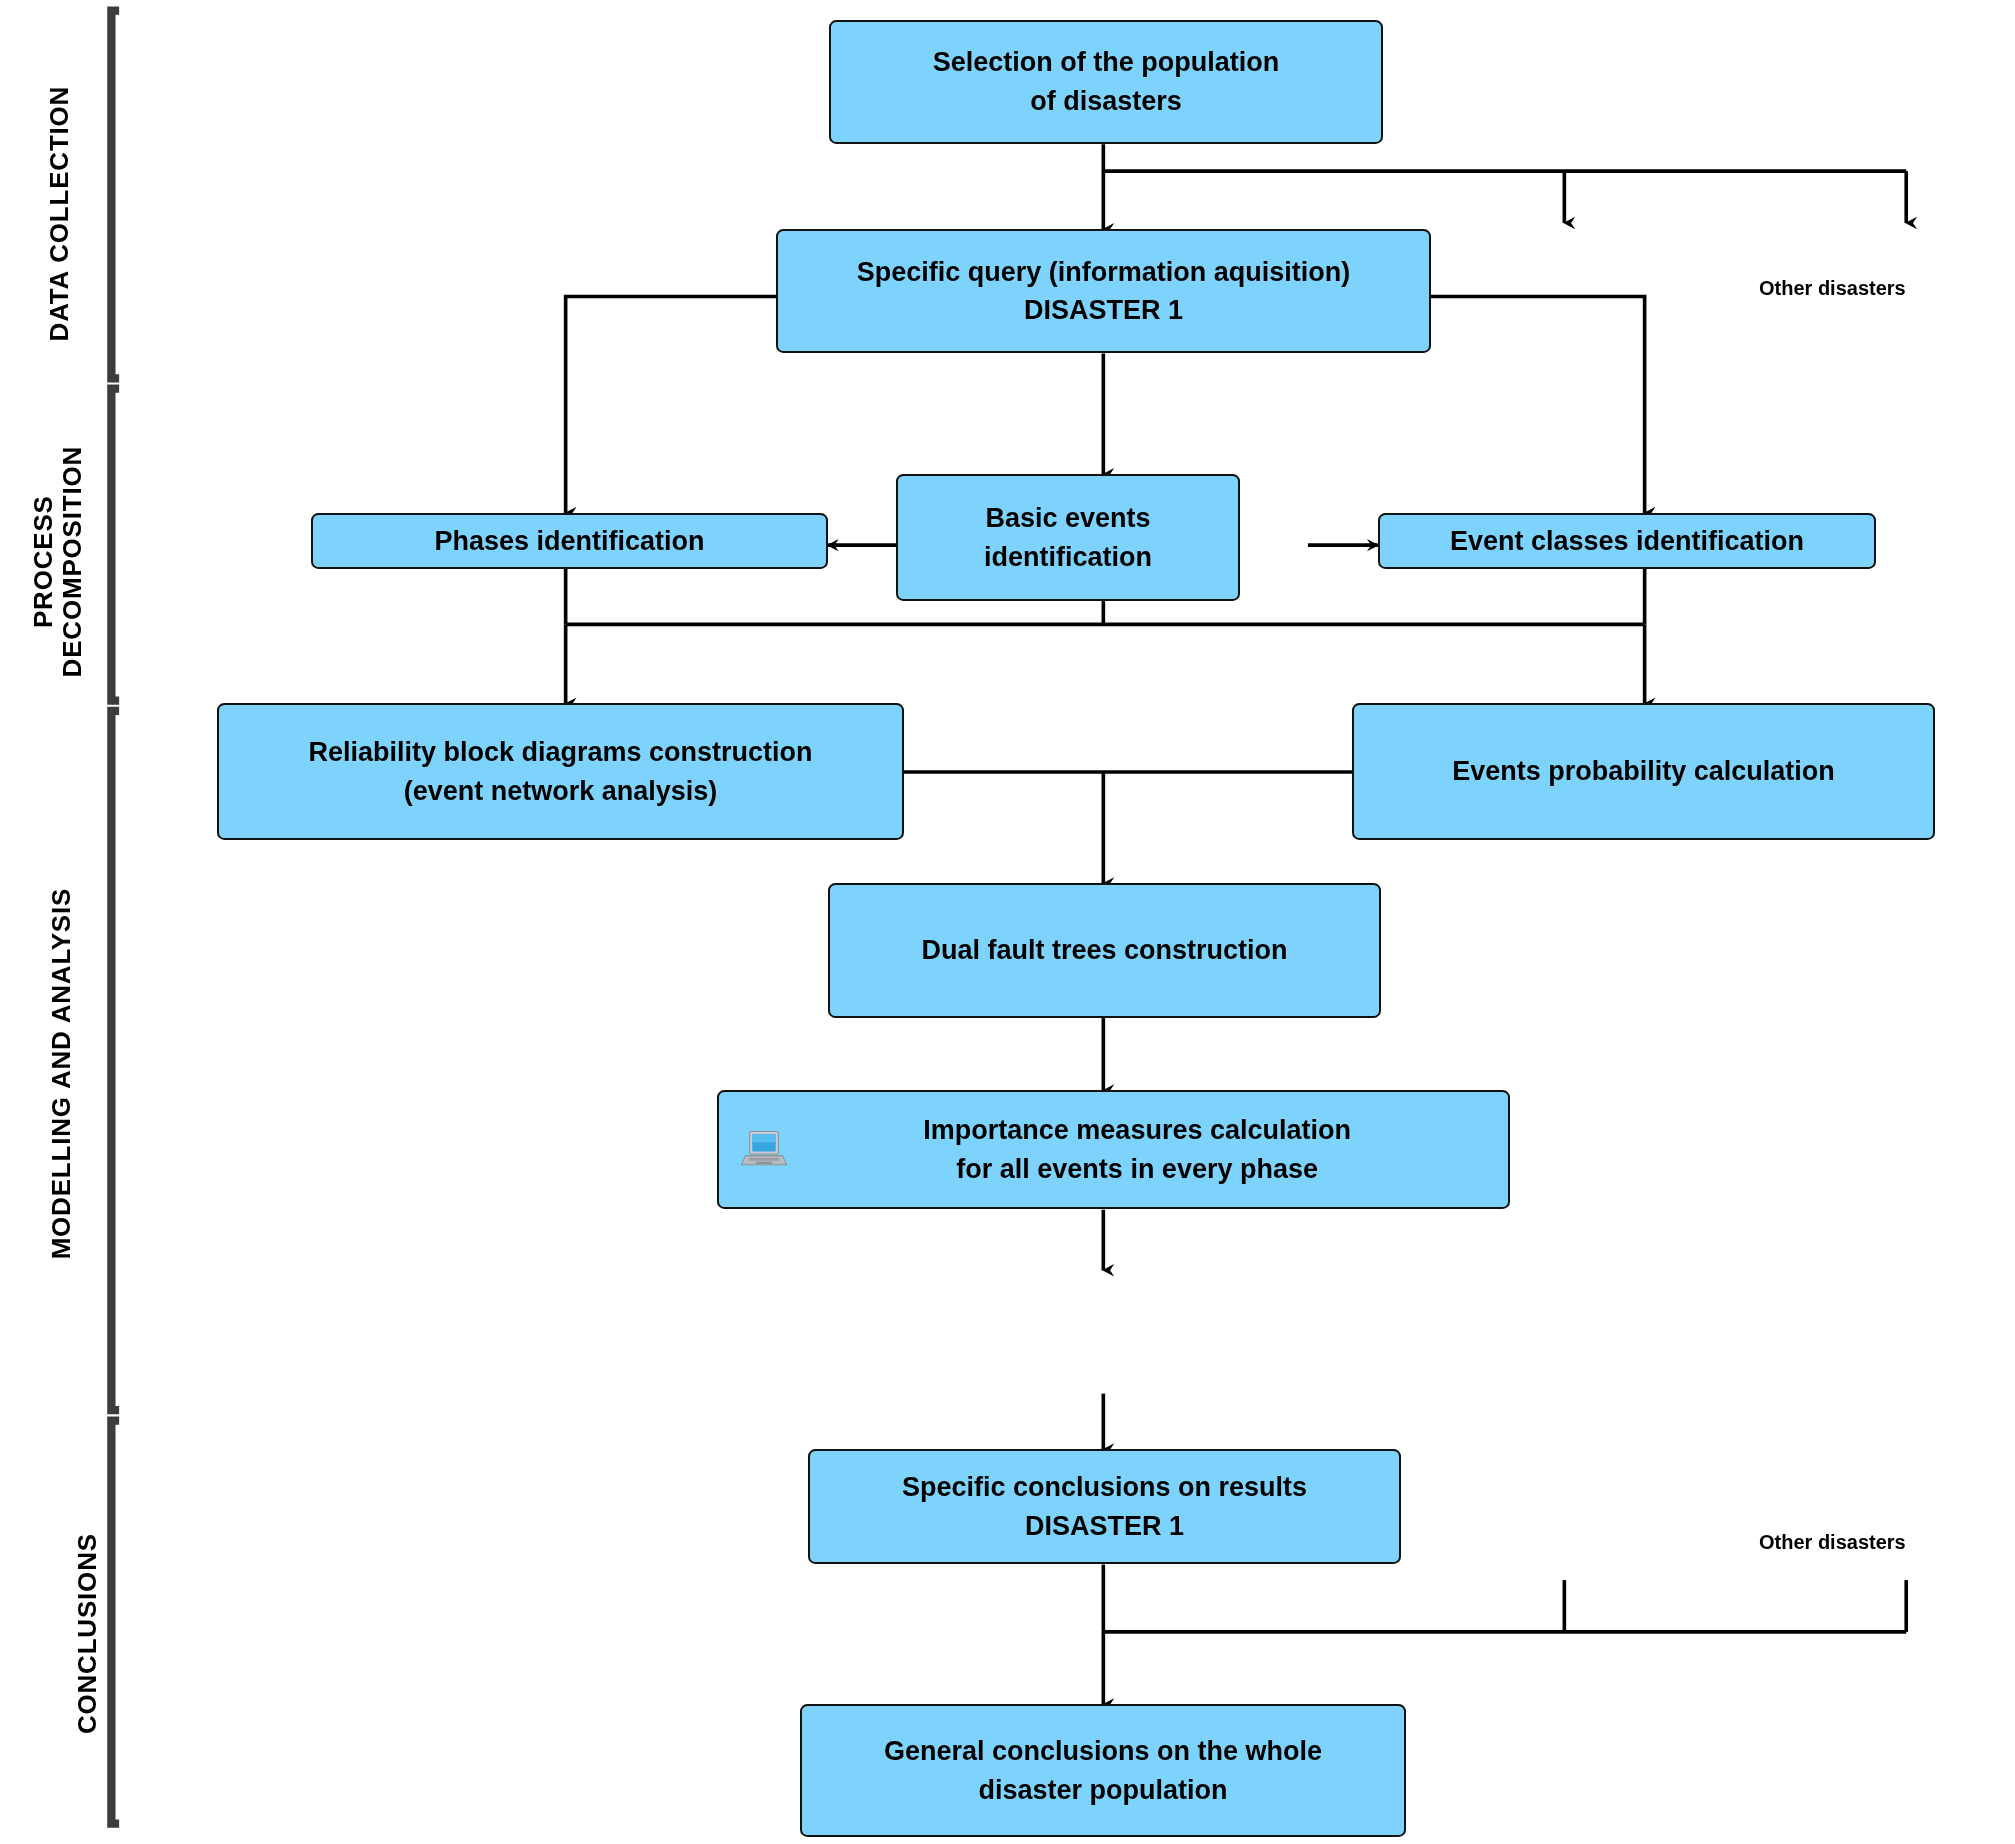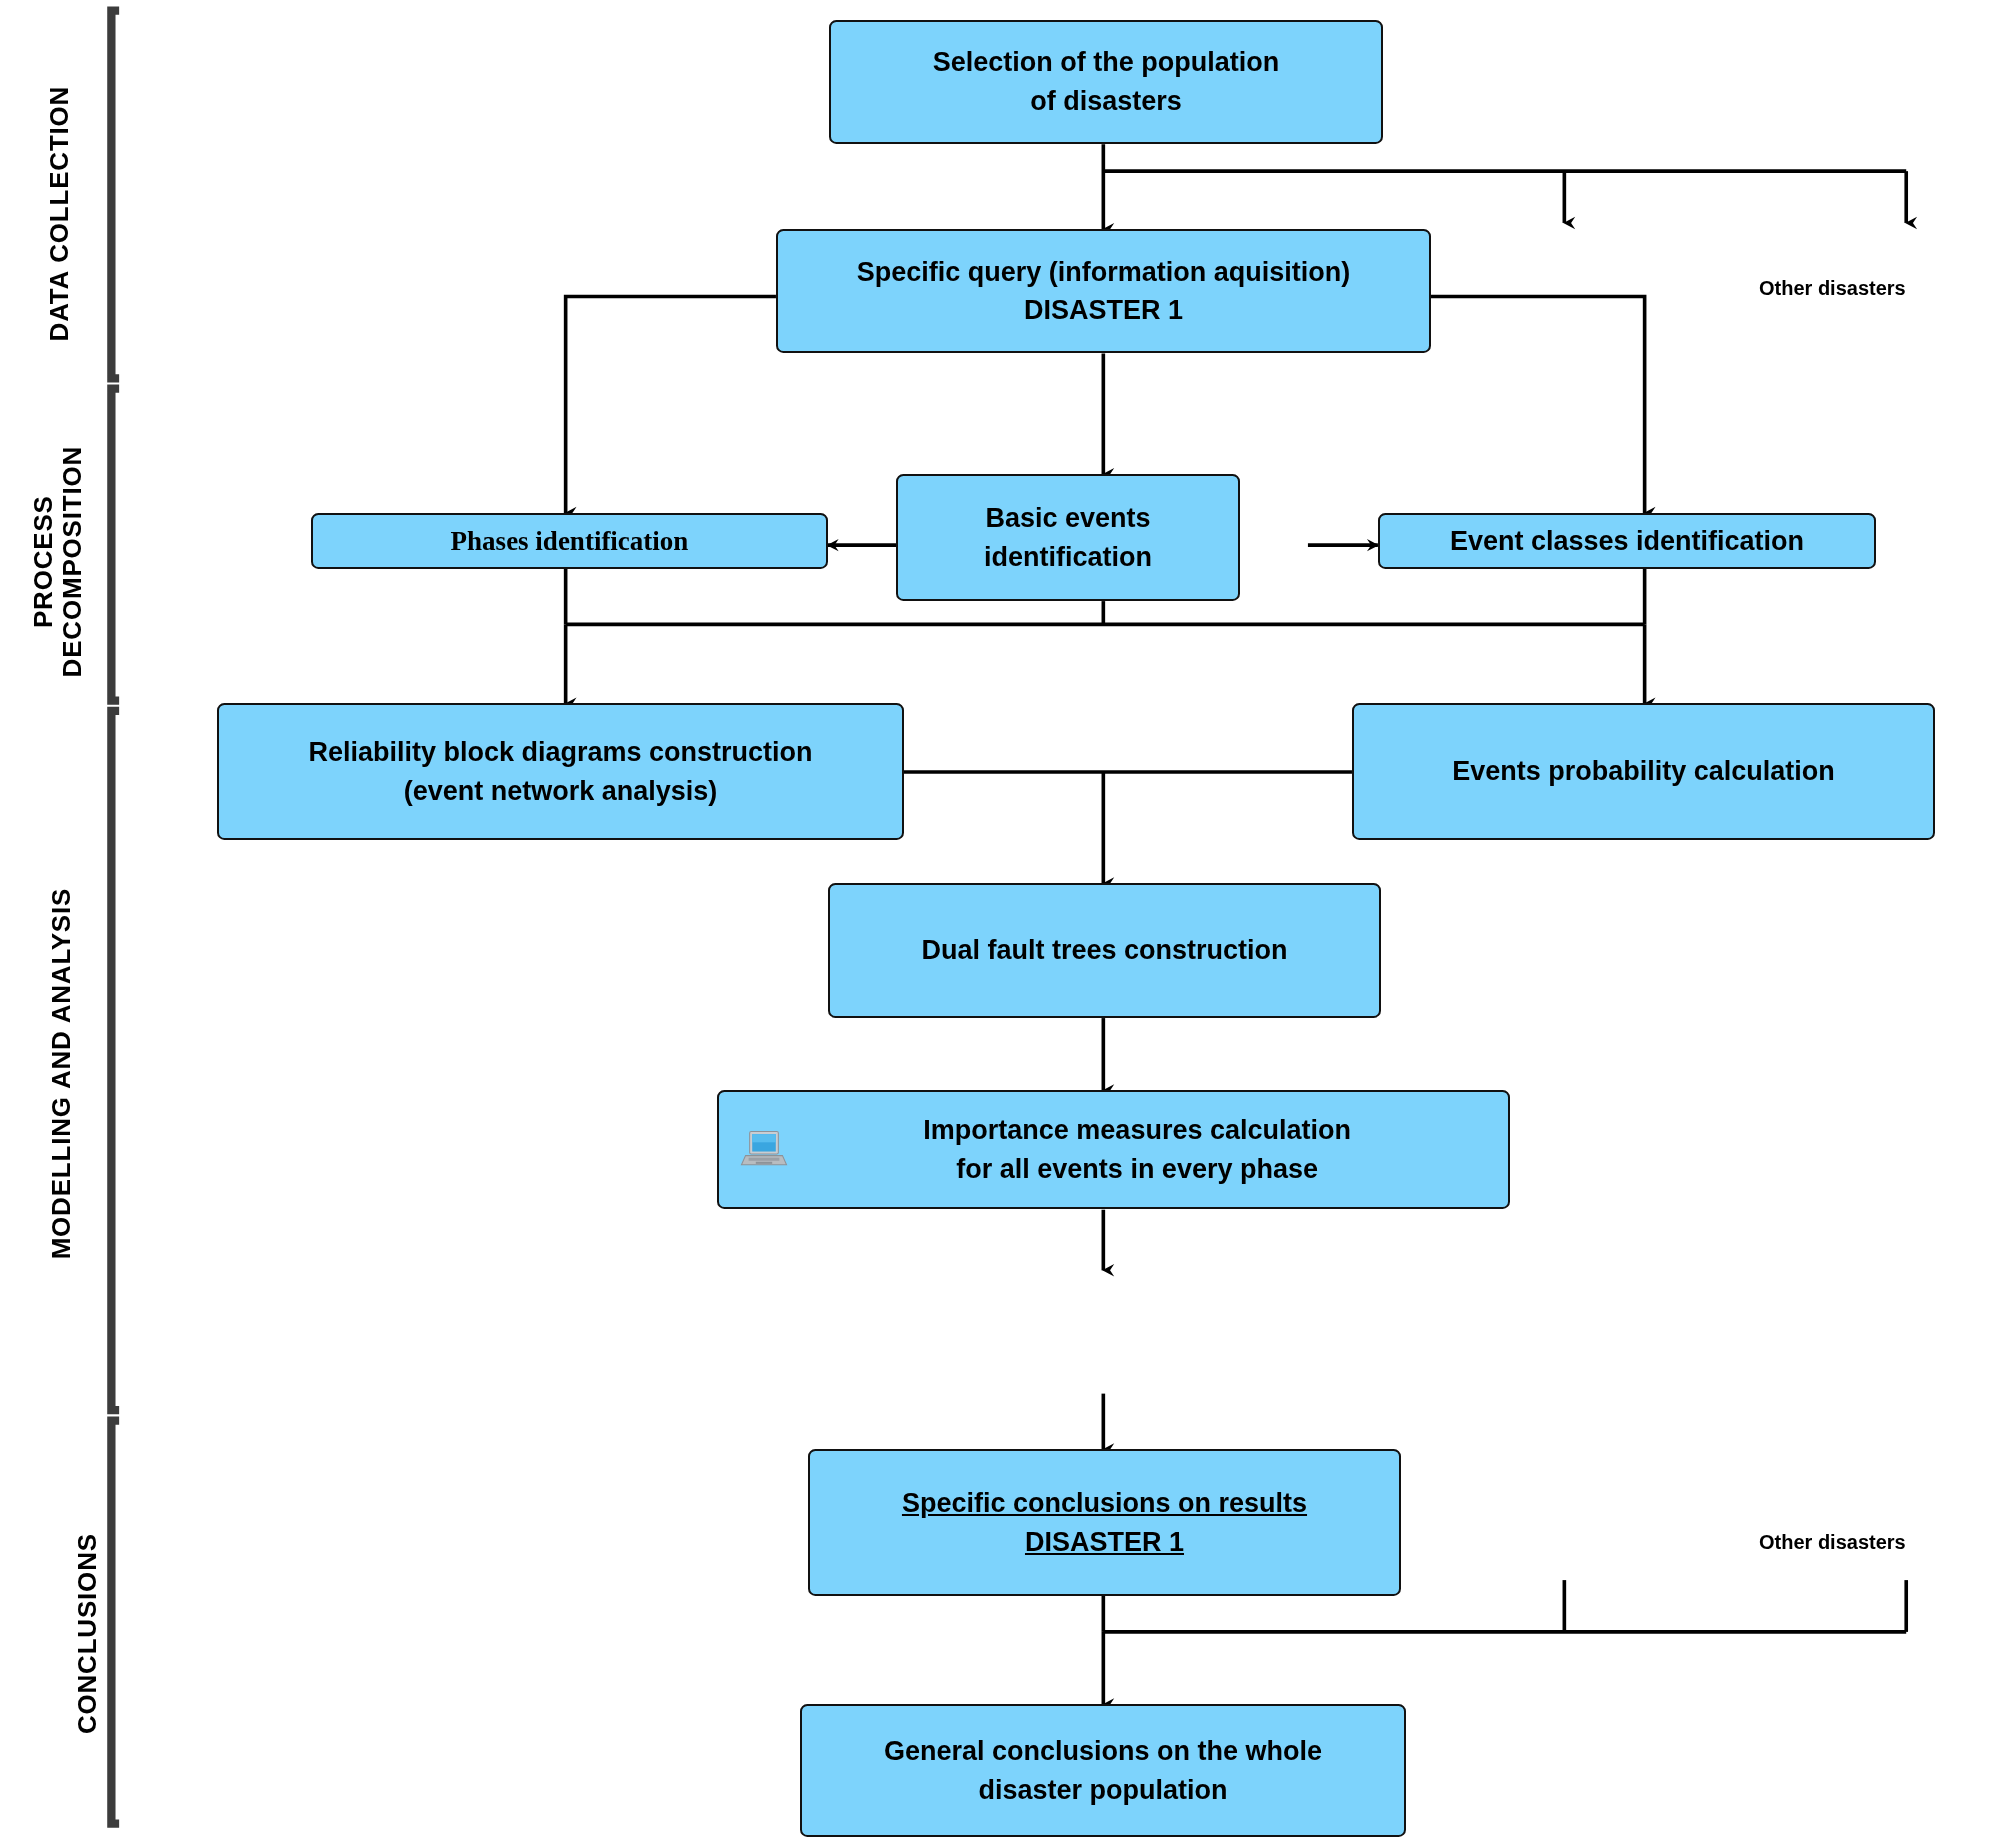--- a/index.html
+++ b/index.html
@@ -169,21 +169,21 @@
   <div class="node-box" style="left:829px; top:19.7px; width:554px; height:124px;">
     <span class="node-text">Selection of the population
 of disasters</span>
   </div>
 
   <div class="node-box" style="left:776px; top:229px; width:655px; height:124px;">
     <span class="node-text">Specific query (information aquisition)
 DISASTER 1</span>
   </div>
 
-  <div class="node-box" style="left:311px; top:513px; width:517px; height:56px;font-family:Liberation Serif, serif;">
+  <div class="node-box" style="left:311px; top:513px; width:517px; height:56px;">
     <span class="node-text">Phases identification</span>
   </div>
 
   <div class="node-box" style="left:896px; top:474px; width:344px; height:127px;">
     <span class="node-text">Basic events identification</span>
   </div>
 
   <div class="node-box" style="left:1378px; top:513px; width:498px; height:56px;">
     <span class="node-text">Event classes identification</span>
   </div>
@@ -210,21 +210,21 @@
         <path d="M10,52 L82,52 L90,70 L2,70 Z" fill="#b8bcc0" stroke="#8d9298" stroke-width="2"></path>
         <rect x="16" y="56" width="60" height="6" fill="#9ba0a6"></rect>
         <rect x="30" y="64" width="32" height="4" fill="#8d9298"></rect>
       </svg>
     </span>
     <span class="node-text">Importance measures calculation
 for all events in every phase</span>
   </div>
 
 
-  <div class="node-box" style="left:808px; top:1449px; width:593px; height:147px;text-decoration:underline;">
+  <div class="node-box" style="left:808px; top:1449px; width:593px; height:115px;">
     <span class="node-text">Specific conclusions on results
 DISASTER 1</span>
   </div>
 
   <div class="node-box" style="left:800px; top:1704px; width:606px; height:133px;justify-content:center;">
     <span class="node-text">General conclusions on the whole
 disaster population</span>
   </div>
 
   <div class="side-note" style="left:1759px; top:277px;">

